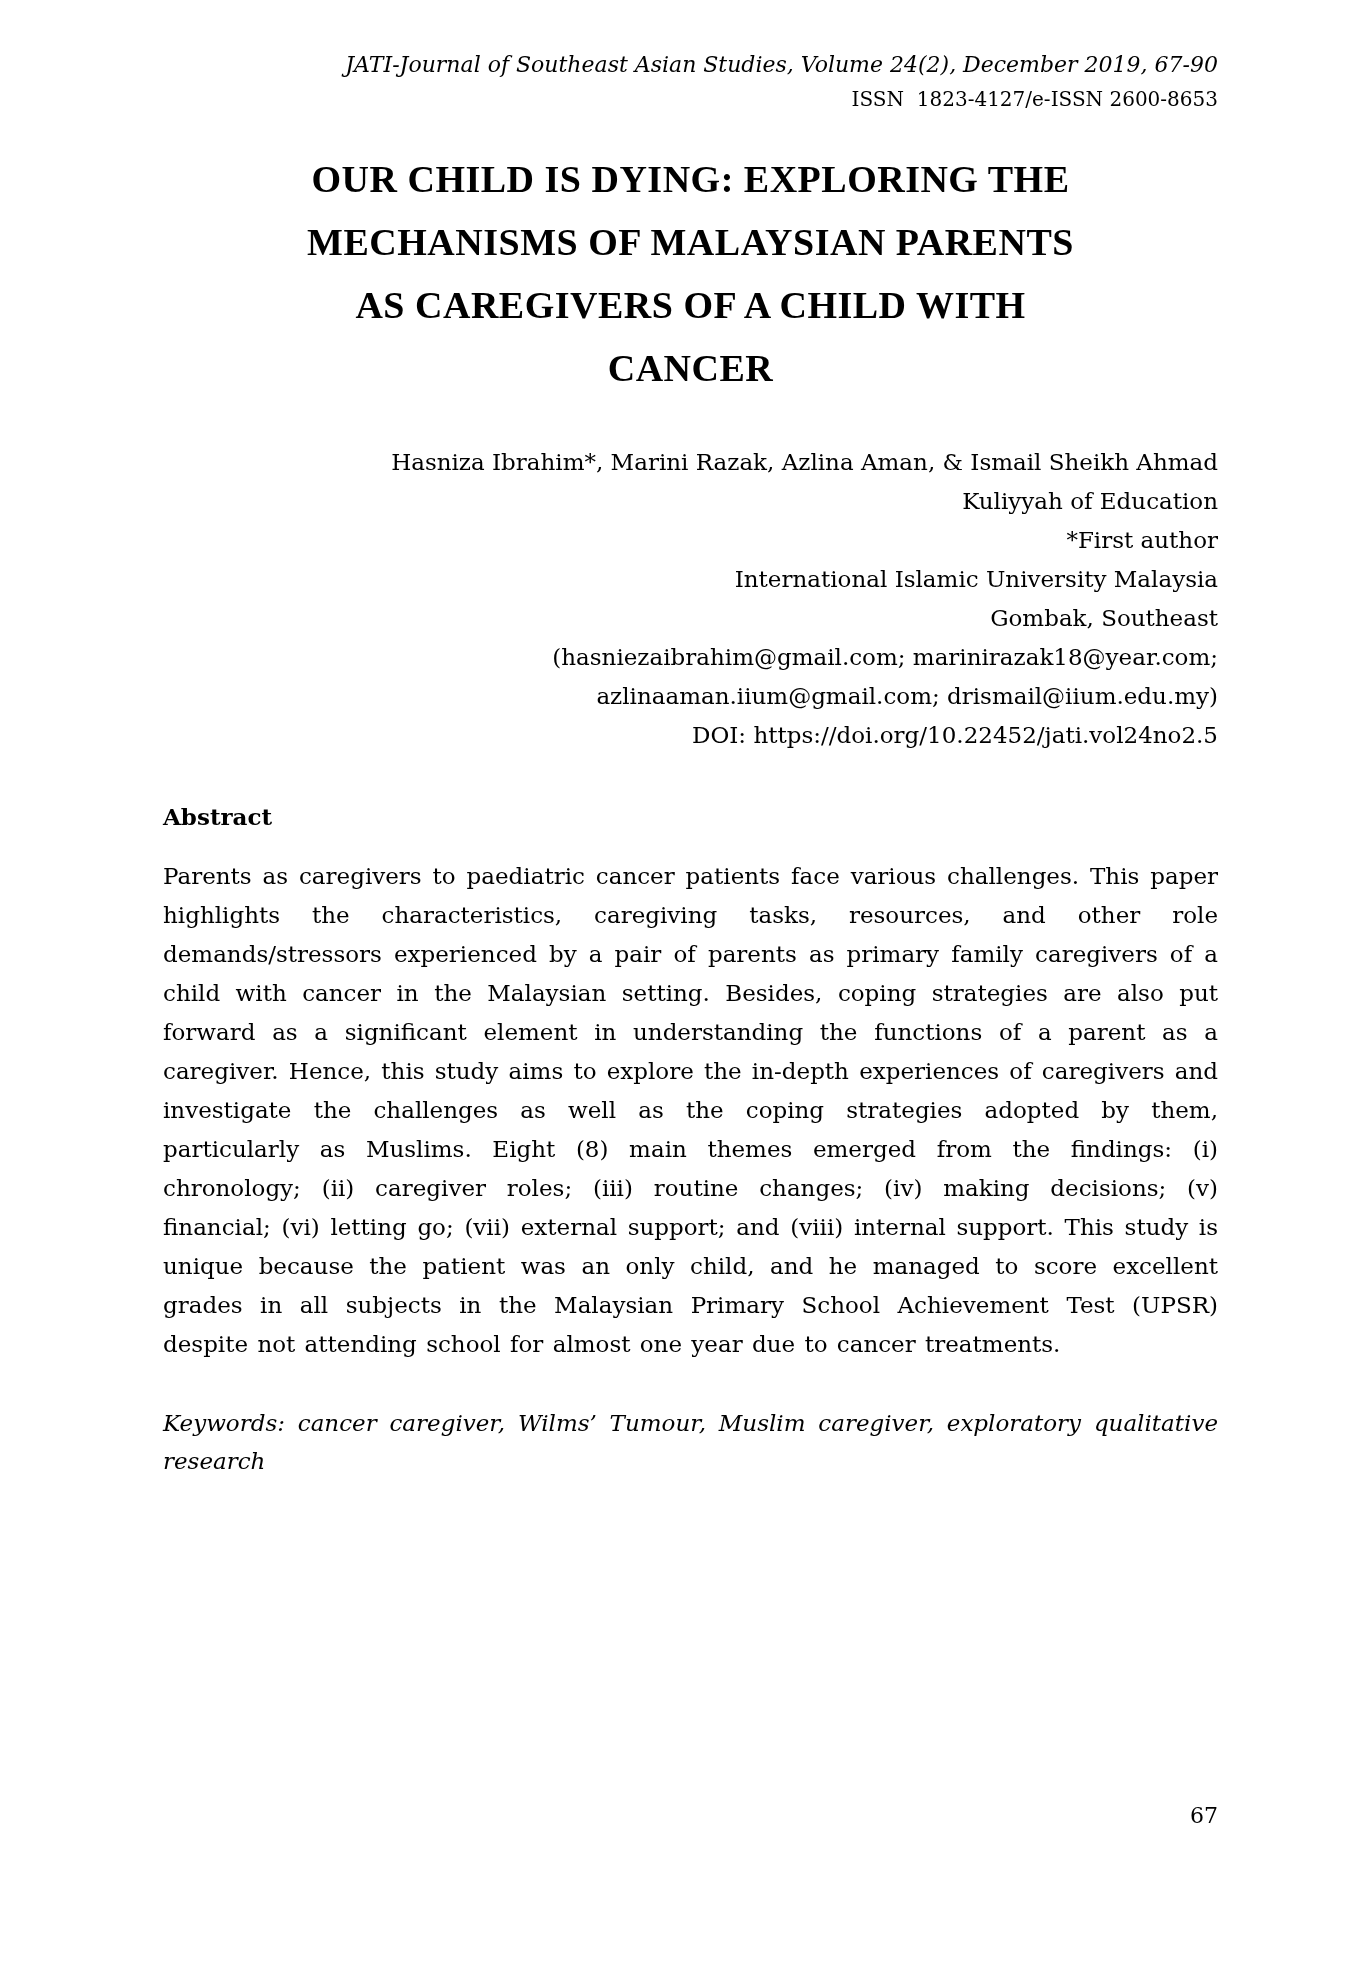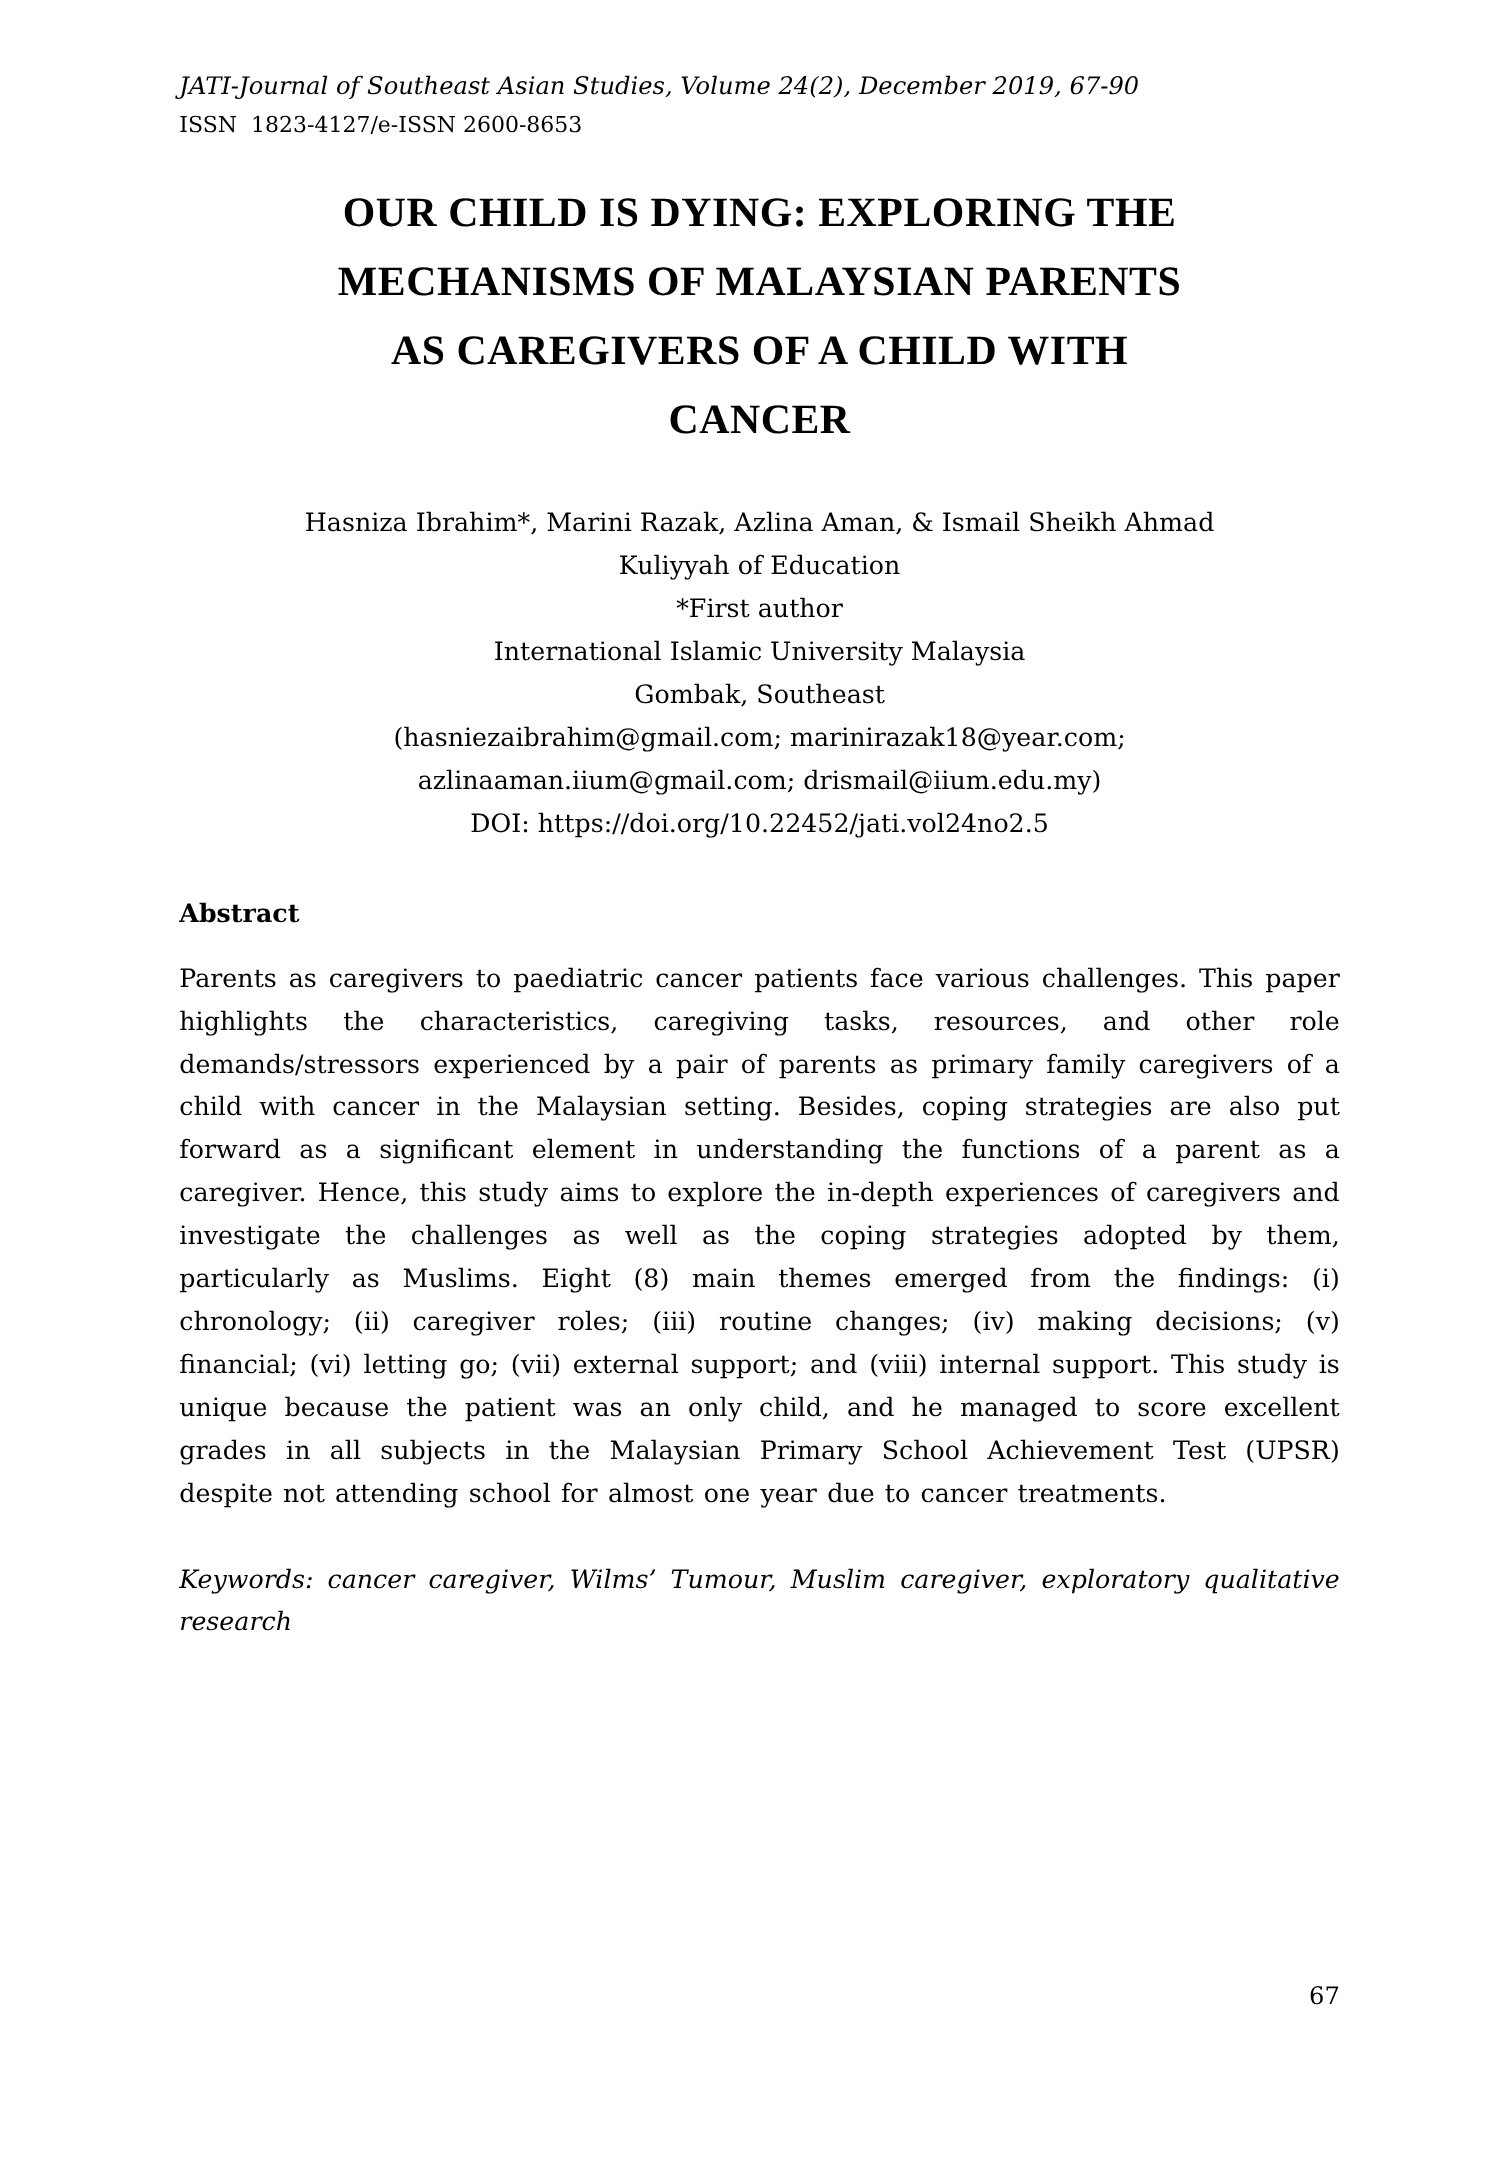--- a/index.html
+++ b/index.html
@@ -17,21 +17,22 @@
     overflow: hidden;
     box-sizing: border-box;
   }
   .content {
     position: absolute;
     left: 163px;
     top: 0;
     width: 1055px;
   }
   .journal-header {
-    padding-top: 62px;
+    padding-top: 48px;
+    text-align: right;
   }
   .journal-line {
     font-style: italic;
     font-size: 22px;
     line-height: 34px;
   }
   .issn-line {
     font-size: 20px;
     line-height: 34px;
     white-space: pre-wrap;
@@ -43,21 +44,21 @@
     font-size: 38px;
     line-height: 63px;
     letter-spacing: 0.5px;
     font-family: Liberation Serif, serif;
   }
   .title-line {
     white-space: nowrap;
   }
   .author-block {
     margin-top: 43px;
-    text-align: center;
+    text-align: right;
     font-size: 23px;
     line-height: 39px;
   }
   .abstract-heading {
     margin: 46px 0 0 0;
     font-size: 23px;
     font-weight: bold;
     line-height: 32px;
     text-align: left;
   }

